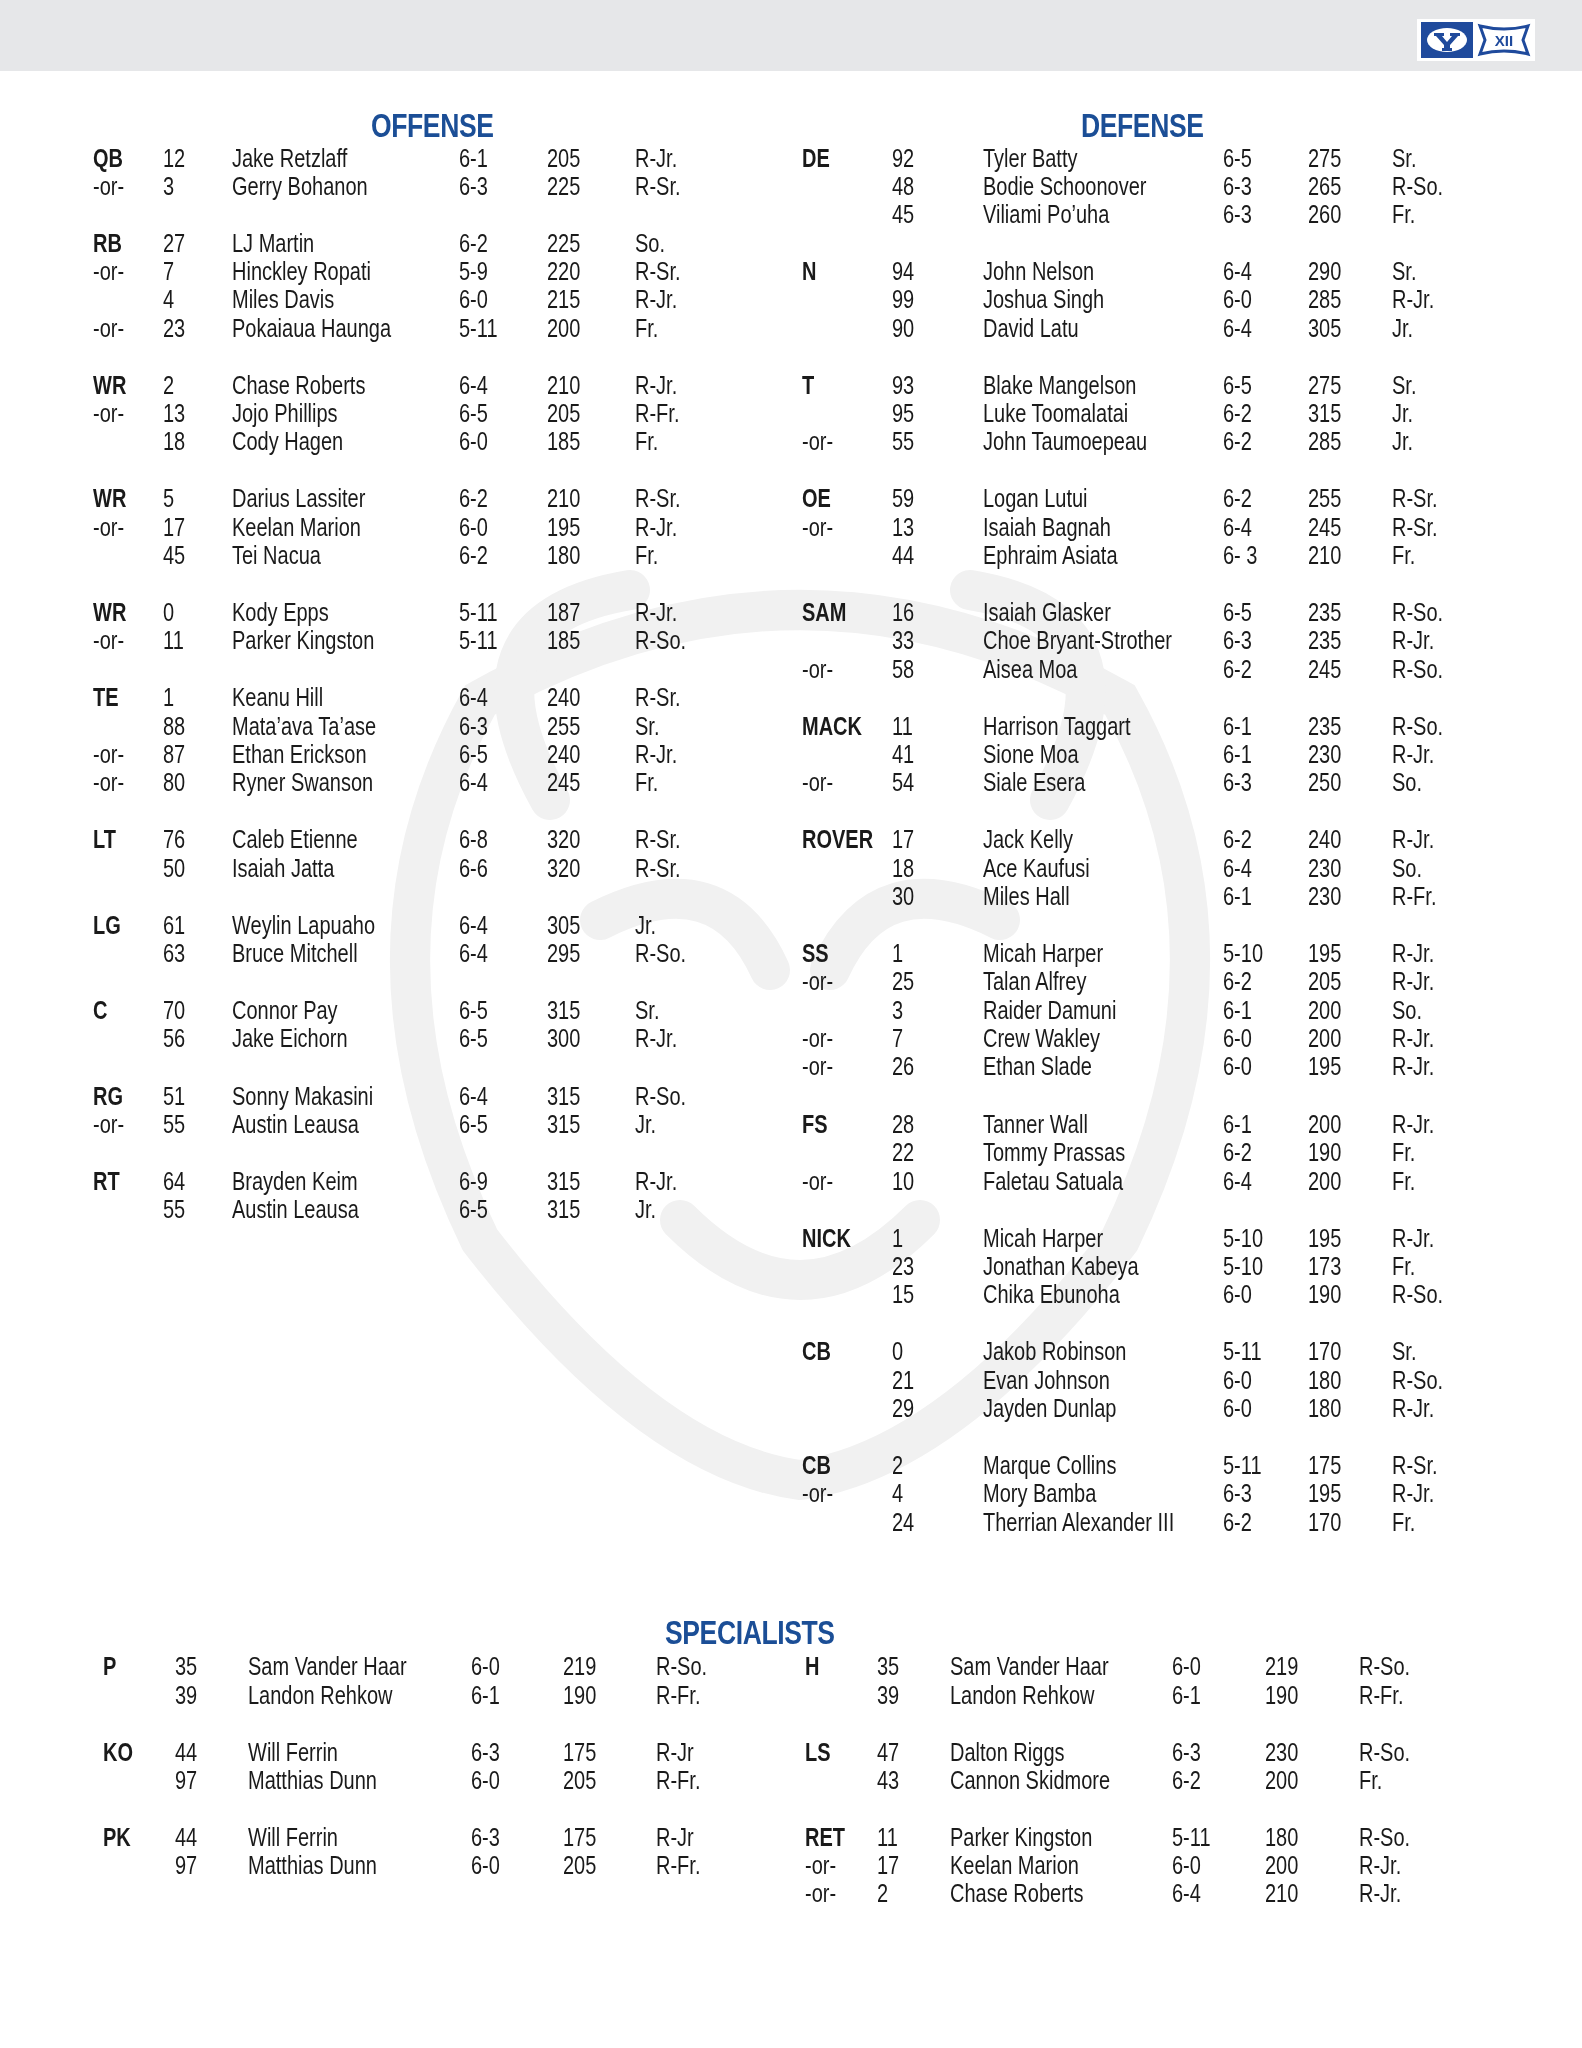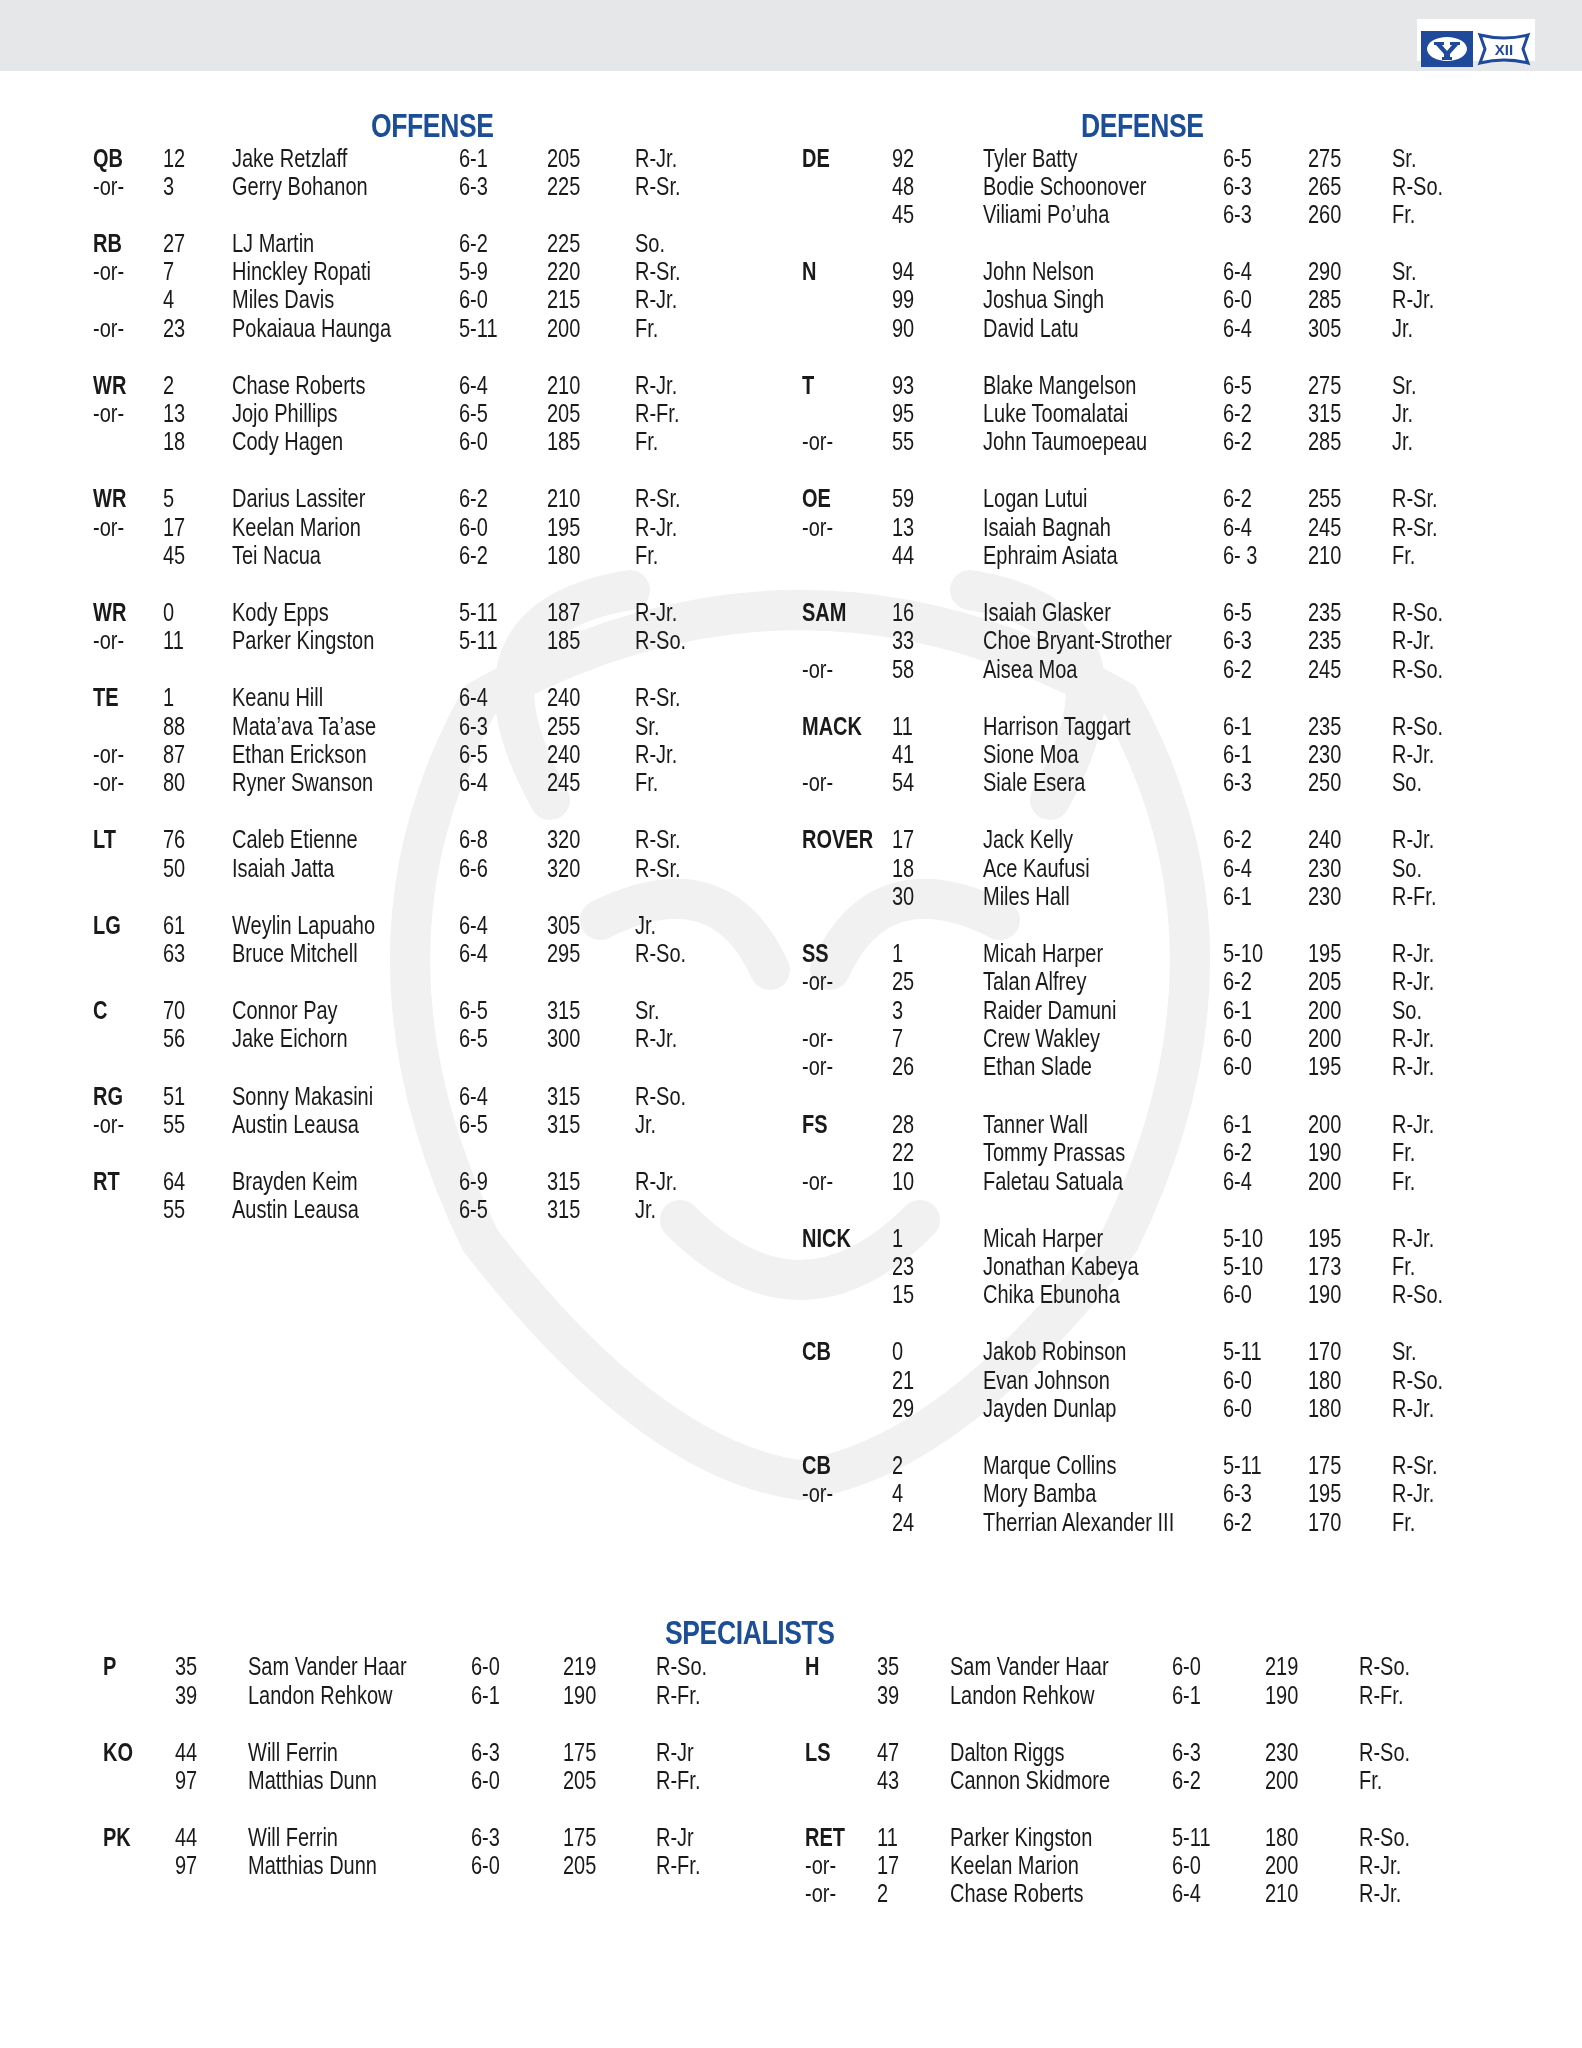--- a/index.html
+++ b/index.html
@@ -1,21 +1,21 @@
 <!DOCTYPE html>
 <html><head>
 <meta charset="utf-8">
 <style>
   html, body { margin:0; padding:0; }
   body {
     width:1582px; height:2048px; position:relative; overflow:hidden;
     background:#ffffff; font-family:"Liberation Sans", sans-serif; color:#1a1a1a;
   }
   .topbar { position:absolute; left:0; top:0; width:1582px; height:71px; background:#e6e7e9; }
-  .logos { position:absolute; left:1417px; top:19px; width:118px; height:42px; background:#fff; display:flex; align-items:flex-start; padding:12px 4px; box-sizing:border-box; gap:4px;}
+  .logos { position:absolute; left:1417px; top:19px; width:118px; height:42px; background:#fff; display:flex; align-items:center; padding:0 4px; box-sizing:border-box; gap:4px;}
   .logo-byu { width:52px; height:36px; background:#1f4a9c; display:flex; align-items:center; justify-content:center; }
   .logo-xii { width:54px; height:36px; display:flex; align-items:center; justify-content:center; }
   .watermark { position:absolute; left:300px; top:500px; width:1000px; height:1000px; pointer-events:none; }
   .section-title {
     position:absolute; font-family:"Liberation Sans", sans-serif; font-weight:bold;
     color:#1b4e96; font-size:34px; letter-spacing:-0.5px;
     transform:scaleX(0.78); transform-origin:left top; line-height:1;
   }
   .row { position:absolute; height:28px; font-size:25px; line-height:28px; white-space:nowrap; }
   .cell { position:absolute; top:0; transform:scaleX(0.80); transform-origin:left top; }

